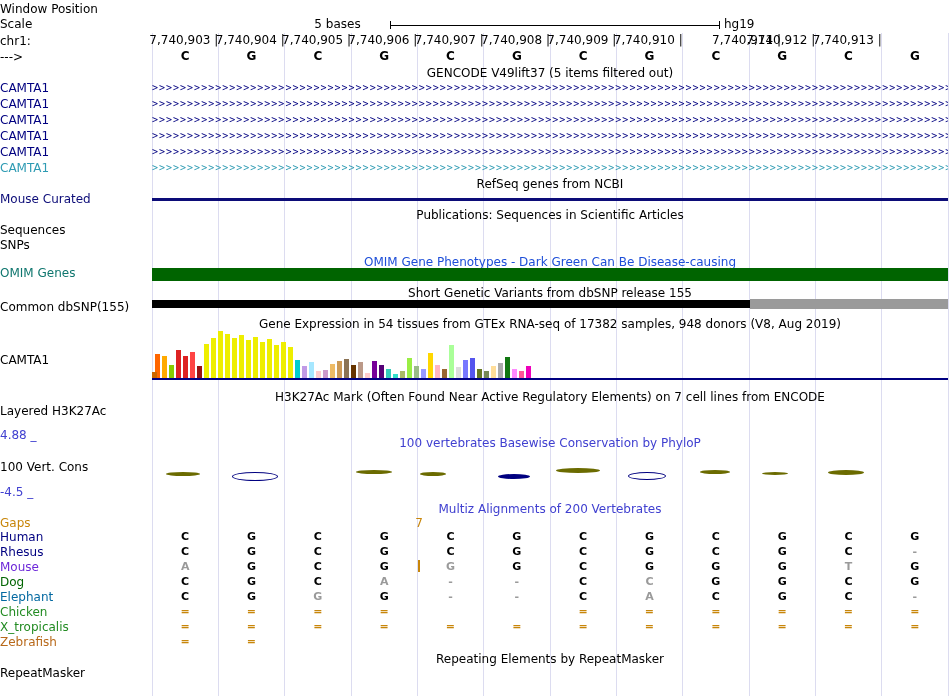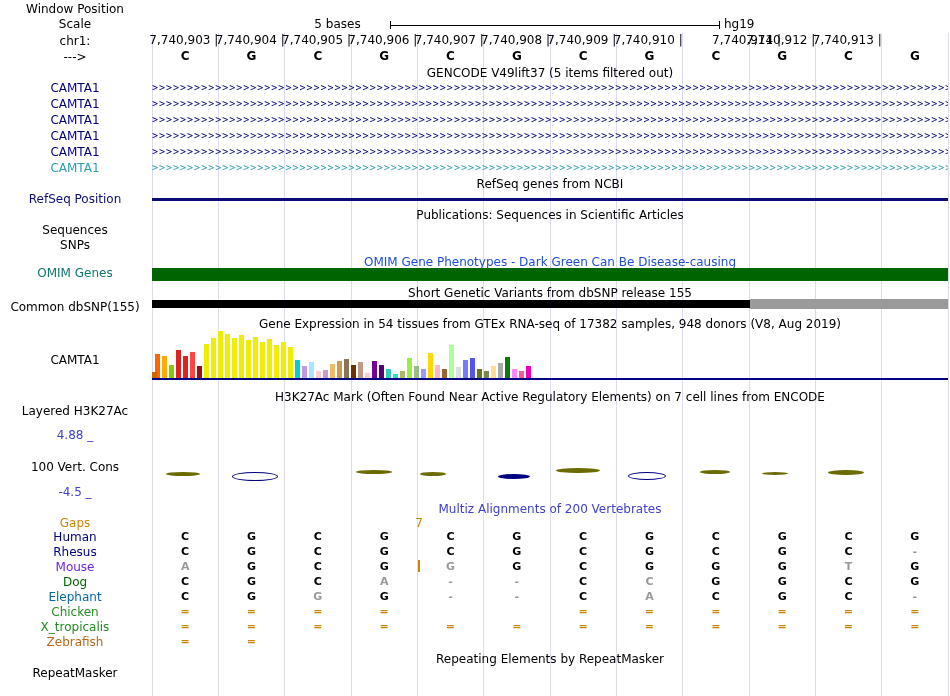--- a/index.html
+++ b/index.html
@@ -1,18 +1,18 @@
 <!DOCTYPE html>
 <html><head>
 <meta charset="utf-8">
 <style>
   html,body{margin:0;padding:0;background:#fff;}
   .browser{position:relative;width:950px;height:696px;background:#fff;overflow:hidden;
     font-family:"DejaVu Sans","Liberation Sans",sans-serif;font-size:12px;color:#000;}
-  .sl{position:absolute;left:0;width:150px;text-align:center;white-space:nowrap;}
+  .sl{position:absolute;left:0;width:150px;text-align:left;white-space:nowrap;}
   .ct{position:absolute;left:152px;width:796px;text-align:center;white-space:nowrap;}
   .abs{position:absolute;white-space:nowrap;}
   .gridline{position:absolute;top:33px;height:663px;width:1px;background:#dcdcf0;}
   .pos{position:absolute;top:33px;font-size:12px;text-align:right;white-space:nowrap;}
   .base{position:absolute;top:49px;font-size:12px;text-align:center;font-weight:bold;}
   .arrows{position:absolute;left:152px;width:796px;height:13px;line-height:13px;overflow:hidden;
     font-size:10px;letter-spacing:1px;font-family:"DejaVu Sans Mono","Liberation Mono",monospace;}
   .scalebar{position:absolute;height:8px;border-left:1px solid #000;border-right:1px solid #000;}
   .scalebar::after{content:"";position:absolute;left:0;right:0;top:50%;height:1px;background:#000;}
   .gbar{position:absolute;width:5px;}
@@ -90,21 +90,21 @@
       <div class="arrows" style="top: 113px; color: rgb(0, 0, 128);">&gt;&gt;&gt;&gt;&gt;&gt;&gt;&gt;&gt;&gt;&gt;&gt;&gt;&gt;&gt;&gt;&gt;&gt;&gt;&gt;&gt;&gt;&gt;&gt;&gt;&gt;&gt;&gt;&gt;&gt;&gt;&gt;&gt;&gt;&gt;&gt;&gt;&gt;&gt;&gt;&gt;&gt;&gt;&gt;&gt;&gt;&gt;&gt;&gt;&gt;&gt;&gt;&gt;&gt;&gt;&gt;&gt;&gt;&gt;&gt;&gt;&gt;&gt;&gt;&gt;&gt;&gt;&gt;&gt;&gt;&gt;&gt;&gt;&gt;&gt;&gt;&gt;&gt;&gt;&gt;&gt;&gt;&gt;&gt;&gt;&gt;&gt;&gt;&gt;&gt;&gt;&gt;&gt;&gt;&gt;&gt;&gt;&gt;&gt;&gt;&gt;&gt;&gt;&gt;&gt;&gt;&gt;&gt;&gt;&gt;&gt;&gt;&gt;&gt;&gt;&gt;&gt;&gt;&gt;&gt;&gt;&gt;&gt;&gt;&gt;&gt;&gt;&gt;&gt;&gt;&gt;&gt;&gt;&gt;&gt;&gt;&gt;&gt;&gt;&gt;&gt;&gt;&gt;&gt;&gt;&gt;&gt;&gt;&gt;&gt;&gt;&gt;&gt;&gt;&gt;&gt;&gt;&gt;&gt;&gt;&gt;&gt;&gt;&gt;&gt;&gt;&gt;&gt;&gt;&gt;&gt;&gt;&gt;&gt;&gt;&gt;&gt;&gt;&gt;&gt;</div>
       <div class="sl" style="top: 129px; color: rgb(0, 0, 128);">CAMTA1</div>
       <div class="arrows" style="top: 129px; color: rgb(0, 0, 128);">&gt;&gt;&gt;&gt;&gt;&gt;&gt;&gt;&gt;&gt;&gt;&gt;&gt;&gt;&gt;&gt;&gt;&gt;&gt;&gt;&gt;&gt;&gt;&gt;&gt;&gt;&gt;&gt;&gt;&gt;&gt;&gt;&gt;&gt;&gt;&gt;&gt;&gt;&gt;&gt;&gt;&gt;&gt;&gt;&gt;&gt;&gt;&gt;&gt;&gt;&gt;&gt;&gt;&gt;&gt;&gt;&gt;&gt;&gt;&gt;&gt;&gt;&gt;&gt;&gt;&gt;&gt;&gt;&gt;&gt;&gt;&gt;&gt;&gt;&gt;&gt;&gt;&gt;&gt;&gt;&gt;&gt;&gt;&gt;&gt;&gt;&gt;&gt;&gt;&gt;&gt;&gt;&gt;&gt;&gt;&gt;&gt;&gt;&gt;&gt;&gt;&gt;&gt;&gt;&gt;&gt;&gt;&gt;&gt;&gt;&gt;&gt;&gt;&gt;&gt;&gt;&gt;&gt;&gt;&gt;&gt;&gt;&gt;&gt;&gt;&gt;&gt;&gt;&gt;&gt;&gt;&gt;&gt;&gt;&gt;&gt;&gt;&gt;&gt;&gt;&gt;&gt;&gt;&gt;&gt;&gt;&gt;&gt;&gt;&gt;&gt;&gt;&gt;&gt;&gt;&gt;&gt;&gt;&gt;&gt;&gt;&gt;&gt;&gt;&gt;&gt;&gt;&gt;&gt;&gt;&gt;&gt;&gt;&gt;&gt;&gt;&gt;&gt;&gt;&gt;</div>
       <div class="sl" style="top: 145px; color: rgb(0, 0, 128);">CAMTA1</div>
       <div class="arrows" style="top: 145px; color: rgb(0, 0, 128);">&gt;&gt;&gt;&gt;&gt;&gt;&gt;&gt;&gt;&gt;&gt;&gt;&gt;&gt;&gt;&gt;&gt;&gt;&gt;&gt;&gt;&gt;&gt;&gt;&gt;&gt;&gt;&gt;&gt;&gt;&gt;&gt;&gt;&gt;&gt;&gt;&gt;&gt;&gt;&gt;&gt;&gt;&gt;&gt;&gt;&gt;&gt;&gt;&gt;&gt;&gt;&gt;&gt;&gt;&gt;&gt;&gt;&gt;&gt;&gt;&gt;&gt;&gt;&gt;&gt;&gt;&gt;&gt;&gt;&gt;&gt;&gt;&gt;&gt;&gt;&gt;&gt;&gt;&gt;&gt;&gt;&gt;&gt;&gt;&gt;&gt;&gt;&gt;&gt;&gt;&gt;&gt;&gt;&gt;&gt;&gt;&gt;&gt;&gt;&gt;&gt;&gt;&gt;&gt;&gt;&gt;&gt;&gt;&gt;&gt;&gt;&gt;&gt;&gt;&gt;&gt;&gt;&gt;&gt;&gt;&gt;&gt;&gt;&gt;&gt;&gt;&gt;&gt;&gt;&gt;&gt;&gt;&gt;&gt;&gt;&gt;&gt;&gt;&gt;&gt;&gt;&gt;&gt;&gt;&gt;&gt;&gt;&gt;&gt;&gt;&gt;&gt;&gt;&gt;&gt;&gt;&gt;&gt;&gt;&gt;&gt;&gt;&gt;&gt;&gt;&gt;&gt;&gt;&gt;&gt;&gt;&gt;&gt;&gt;&gt;&gt;&gt;&gt;&gt;&gt;</div>
       <div class="sl" style="top: 161px; color: rgb(46, 155, 179);">CAMTA1</div>
       <div class="arrows" style="top: 161px; color: rgb(46, 155, 179);">&gt;&gt;&gt;&gt;&gt;&gt;&gt;&gt;&gt;&gt;&gt;&gt;&gt;&gt;&gt;&gt;&gt;&gt;&gt;&gt;&gt;&gt;&gt;&gt;&gt;&gt;&gt;&gt;&gt;&gt;&gt;&gt;&gt;&gt;&gt;&gt;&gt;&gt;&gt;&gt;&gt;&gt;&gt;&gt;&gt;&gt;&gt;&gt;&gt;&gt;&gt;&gt;&gt;&gt;&gt;&gt;&gt;&gt;&gt;&gt;&gt;&gt;&gt;&gt;&gt;&gt;&gt;&gt;&gt;&gt;&gt;&gt;&gt;&gt;&gt;&gt;&gt;&gt;&gt;&gt;&gt;&gt;&gt;&gt;&gt;&gt;&gt;&gt;&gt;&gt;&gt;&gt;&gt;&gt;&gt;&gt;&gt;&gt;&gt;&gt;&gt;&gt;&gt;&gt;&gt;&gt;&gt;&gt;&gt;&gt;&gt;&gt;&gt;&gt;&gt;&gt;&gt;&gt;&gt;&gt;&gt;&gt;&gt;&gt;&gt;&gt;&gt;&gt;&gt;&gt;&gt;&gt;&gt;&gt;&gt;&gt;&gt;&gt;&gt;&gt;&gt;&gt;&gt;&gt;&gt;&gt;&gt;&gt;&gt;&gt;&gt;&gt;&gt;&gt;&gt;&gt;&gt;&gt;&gt;&gt;&gt;&gt;&gt;&gt;&gt;&gt;&gt;&gt;&gt;&gt;&gt;&gt;&gt;&gt;&gt;&gt;&gt;&gt;&gt;&gt;</div>
     </div>
 
   <div class="ct" style="top:177px">RefSeq genes from NCBI</div>
-  <div class="sl" style="top:192px;color:#0c0c78">RefSeq Position</div>
+  <div class="sl" style="top:192px;color:#0c0c78">Mouse Curated</div>
   <div class="abs" style="top:198px;left:152px;width:796px;height:3px;background:#0c0c78"></div>
 
   <div class="ct" style="top:208px">Publications: Sequences in Scientific Articles</div>
   <div class="sl" style="top:223px">Sequences</div>
   <div class="sl" style="top:238px">SNPs</div>
 
   <div class="ct" style="top:255px;color:#1d4ed8">OMIM Gene Phenotypes - Dark Green Can Be Disease-causing</div>
   <div class="sl" style="top:266px;color:#0f766e">OMIM Genes</div>
   <div class="abs" style="top:268px;left:152px;width:796px;height:13px;background:#006400"></div>
 
@@ -171,20 +171,21 @@
       <div class="gbar" style="left: 519px; top: 371px; height: 7px; background: rgb(255, 85, 153);"></div>
       <div class="gbar" style="left: 526px; top: 366px; height: 12px; background: rgb(238, 0, 187);"></div>
     </div>
   <div class="abs" style="top:378px;left:152px;width:796px;height:2px;background:#000080"></div>
   <div class="abs" style="top:372px;left:152px;width:5px;height:6px;background:#cc6600"></div>
 
   <div class="ct" style="top:390px">H3K27Ac Mark (Often Found Near Active Regulatory Elements) on 7 cell lines from ENCODE</div>
   <div class="sl" style="top:404px">Layered H3K27Ac</div>
 
   <div class="sl" style="top:428px;color:#4040d0">4.88 _</div>
+  <div class="ct" style="top:436px;color:#4040d0">100 vertebrates Basewise Conservation by PhyloP</div>
   <div class="sl" style="top:460px">100 Vert. Cons</div>
   <div id="cons-marks">
       <div class="cmark" style="left: 166px; top: 472px; width: 34px; height: 4px; background: rgb(107, 107, 0);"></div>
       <div class="cmark" style="left: 232px; top: 472px; width: 46px; height: 9px; border: 1px solid rgb(0, 0, 128);"></div>
       <div class="cmark" style="left: 356px; top: 470px; width: 36px; height: 4px; background: rgb(107, 107, 0);"></div>
       <div class="cmark" style="left: 420px; top: 472px; width: 26px; height: 4px; background: rgb(107, 107, 0);"></div>
       <div class="cmark" style="left: 498px; top: 474px; width: 32px; height: 5px; background: rgb(0, 0, 128);"></div>
       <div class="cmark" style="left: 556px; top: 468px; width: 44px; height: 5px; background: rgb(107, 107, 0);"></div>
       <div class="cmark" style="left: 628px; top: 472px; width: 38px; height: 8px; border: 1px solid rgb(0, 0, 128);"></div>
       <div class="cmark" style="left: 700px; top: 470px; width: 30px; height: 4px; background: rgb(107, 107, 0);"></div>

